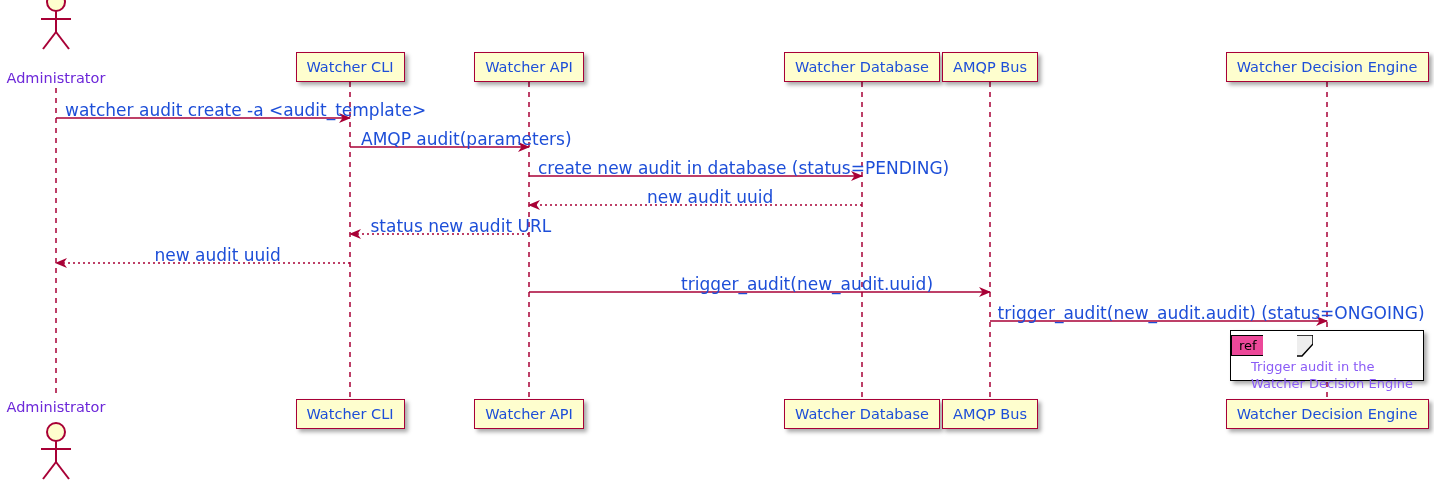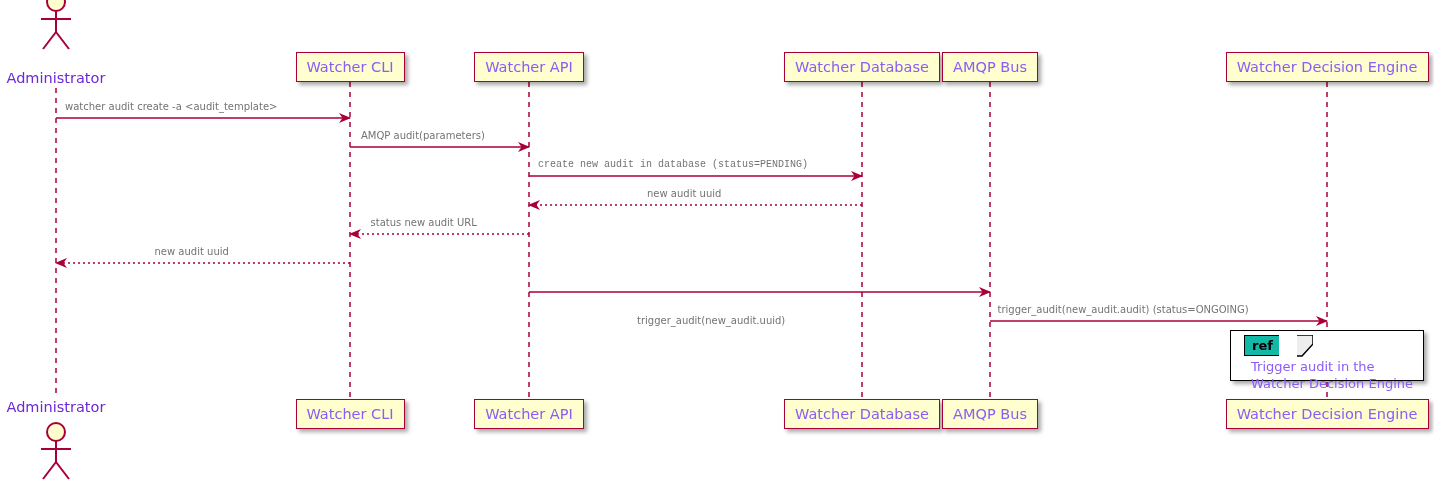--- a/index.html
+++ b/index.html
@@ -7,51 +7,51 @@
   #diagram{position:relative;width:1434px;height:486px;overflow:hidden;background:#FFFFFF;}
   svg.layer{position:absolute;left:0;top:0;width:1434px;height:486px;}
 
   .pbox{
     position:absolute;
     background:#FEFECE;
     border:1.5px solid #A80036;
     box-sizing:border-box;
     box-shadow:3px 3px 4px rgba(0,0,0,0.34);
     display:flex;align-items:center;justify-content:center;
-    font-size:14.5px;color:#8b5cf6;
+    font-size:14.5px;color:#1d4ed8;
     white-space:nowrap;
     line-height:1;
   }
   .actor-label{
     position:absolute;
     font-size:14.5px;color:#6d28d9;white-space:nowrap;
     line-height:1;
   }
   .msg{
     position:absolute;
-    font-size:10px;color:#737373;white-space:nowrap;
+    font-size:17px;color:#1d4ed8;white-space:nowrap;
     line-height:1;
   }
   .refbox{
     position:absolute;
     background:#FFFFFF;
     border:1.5px solid #000000;
     box-sizing:border-box;
     box-shadow:3px 3px 4px rgba(0,0,0,0.34);
   }
   .reftag{
-    position:absolute;left:13px;top:4px;
-    background:#14b8a6;
+    position:absolute;left:0;top:4px;
+    background:#ec4899;
     border:1.5px solid #000000;
     border-right:none;
     box-sizing:border-box;
     height:21px;
     padding:0 6px 0 7px;
     display:flex;align-items:center;
-    font-size:13px;font-weight:bold;color:#000000;
+    font-size:13px;font-weight:normal;color:#000000;
     line-height:1;
   }
   .reftag-fold{position:absolute;left:66px;top:4px;}
   .reftext{
     position:absolute;left:20px;top:27px;
     font-size:13px;color:#8b5cf6;line-height:17px;white-space:nowrap;
   }
 </style>
 </head>
 <body>
@@ -133,25 +133,25 @@
       <div class="pbox" style="left: 1225.5px; top: 52px; width: 203px; height: 30px;">
         <span>Watcher Decision Engine</span>
       </div>
       <div class="pbox" style="left: 1225.5px; top: 399px; width: 203px; height: 30px;">
         <span>Watcher Decision Engine</span>
       </div>
     </div>
   <div id="labels">
       <div class="msg" style="left: 65px; top: 102px;">watcher audit create -a &lt;audit_template&gt;</div>
       <div class="msg" style="left: 361px; top: 131px;">AMQP audit(parameters)</div>
-      <div class="msg" style="left: 538px; top: 160px; font-family: Liberation Mono, monospace;">create new audit in database (status=PENDING)</div>
+      <div class="msg" style="left: 538px; top: 160px;">create new audit in database (status=PENDING)</div>
       <div class="msg" style="left: 647px; top: 189px;">new audit uuid</div>
       <div class="msg" style="left: 370.5px; top: 218px;">status new audit URL</div>
       <div class="msg" style="left: 154.5px; top: 247px;">new audit uuid</div>
-      <div class="msg" style="left: 637px; top: 276px; margin-top: 40px;">trigger_audit(new_audit.uuid)</div>
+      <div class="msg" style="left: 681px; top: 276px;">trigger_audit(new_audit.uuid)</div>
       <div class="msg" style="left: 997.5px; top: 305px;">trigger_audit(new_audit.audit) (status=ONGOING)</div>
     </div>
 
   <div class="refbox" id="refbox" style="left:1230px;top:330px;width:194px;height:51px;">
     <div class="reftag">
       <span>ref</span>
     </div>
     <svg class="reftag-fold" width="16" height="22" viewBox="0 0 16 22">
       <path d="M0,0 L16,0 L16,9 L5,21 L0,21 Z" fill="#EEEEEE" stroke="none"></path>
       <path d="M0,0 L16,0 L16,9 L5,21 L0,21" fill="none" stroke="#000000" stroke-width="1.5"></path>

